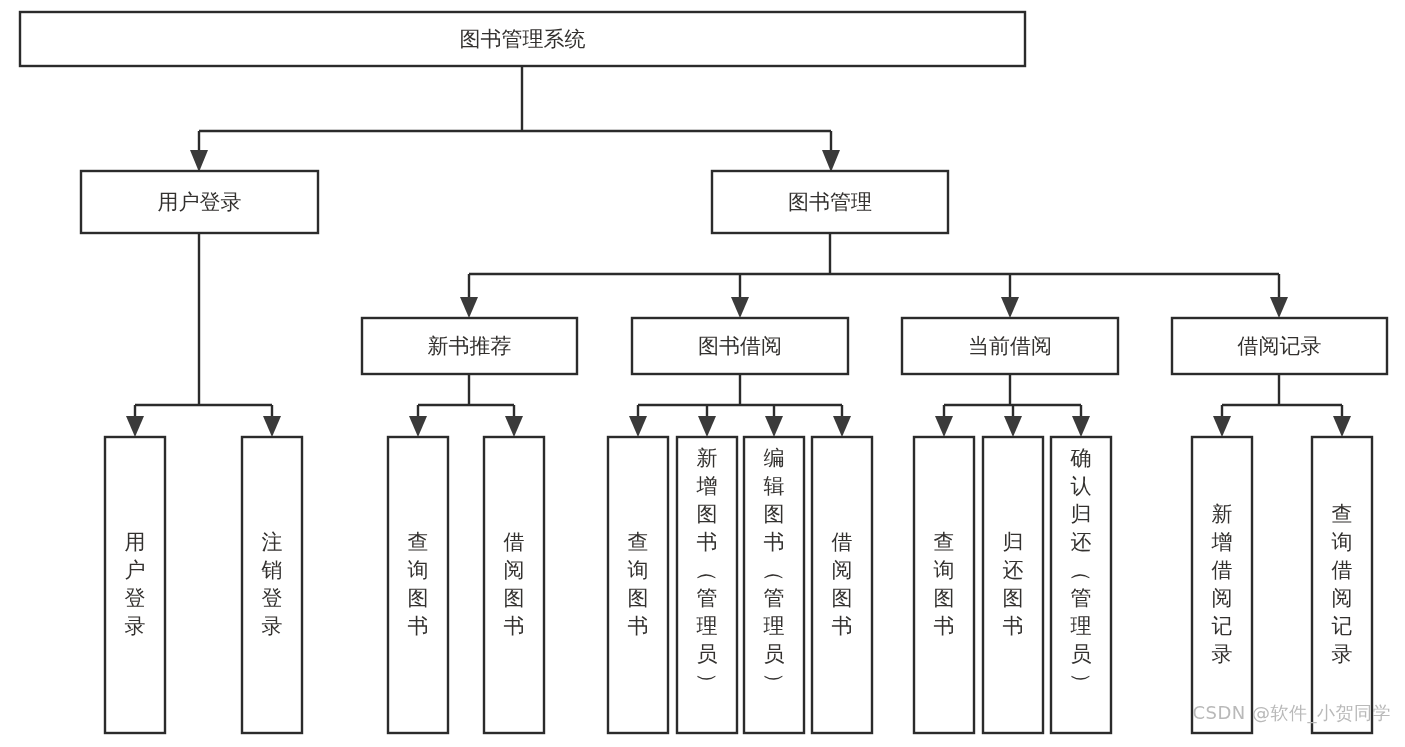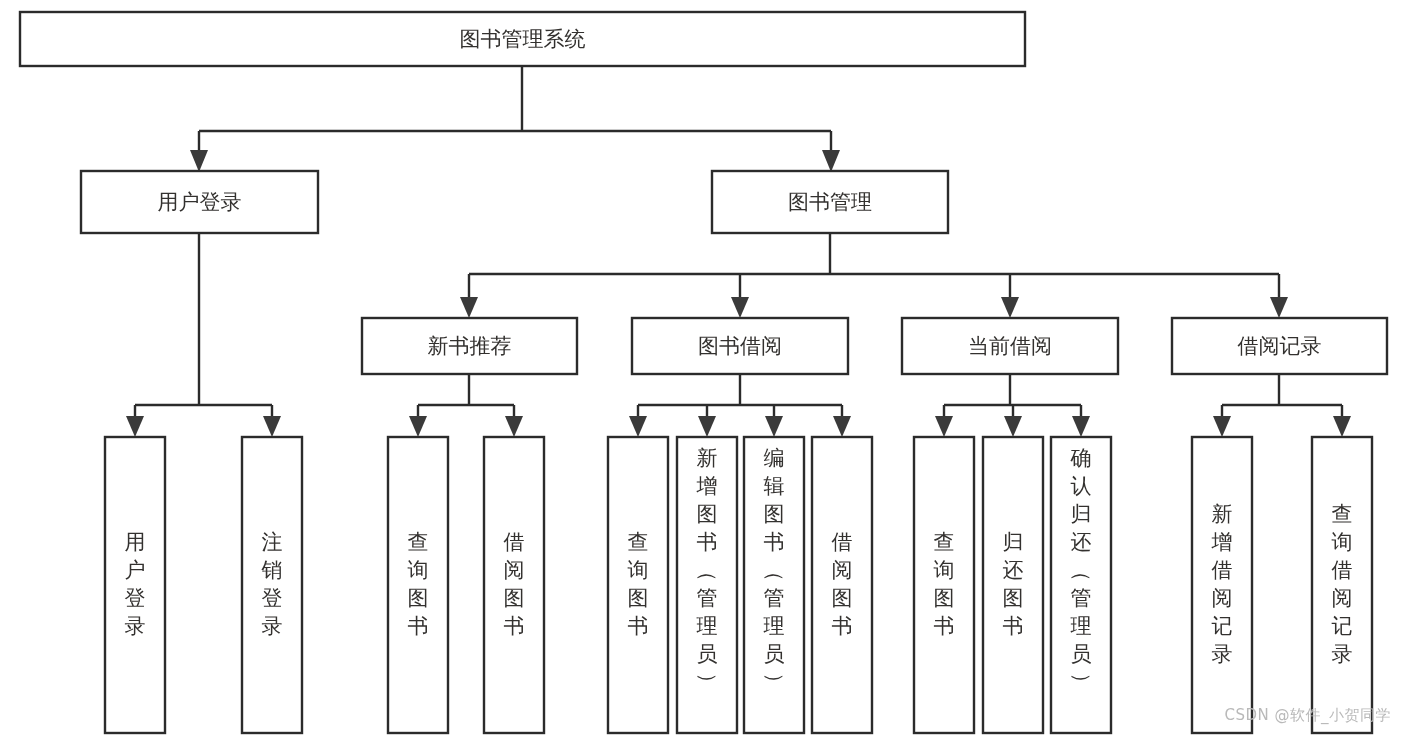--- a/index.html
+++ b/index.html
@@ -53,21 +53,21 @@
     font-size: 21px;
     fill: #33312f;
     text-anchor: middle;
     dominant-baseline: middle;
   }
   .watermark {
     position: absolute;
     right: 14px;
     bottom: 6px;
     font-family: "DejaVu Sans", "Liberation Sans", sans-serif;
-    font-size: 15px;
+    font-size: 18px;
     color: #b9b9b9;
     letter-spacing: 0.5px;
     white-space: nowrap;
     user-select: none;
   }
 </style>
 </head>
 <body>
 
 <div id="diagram-root">

